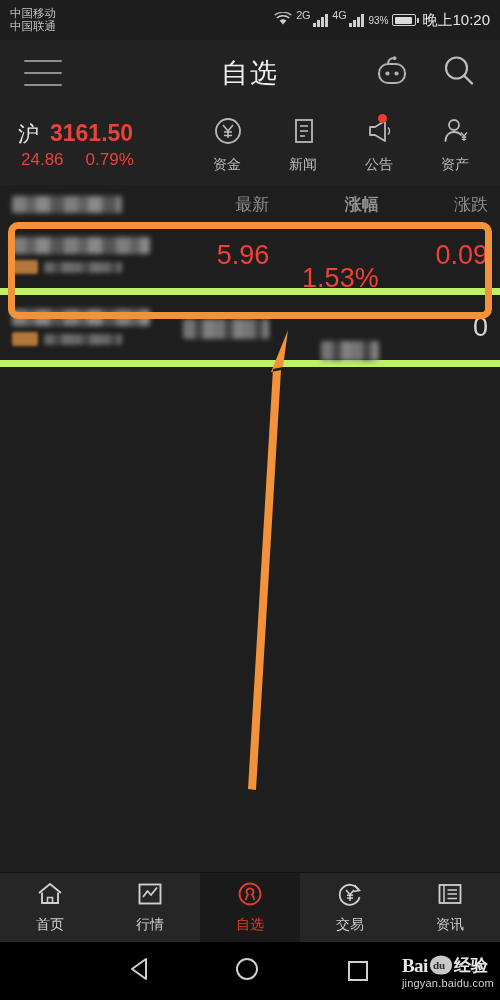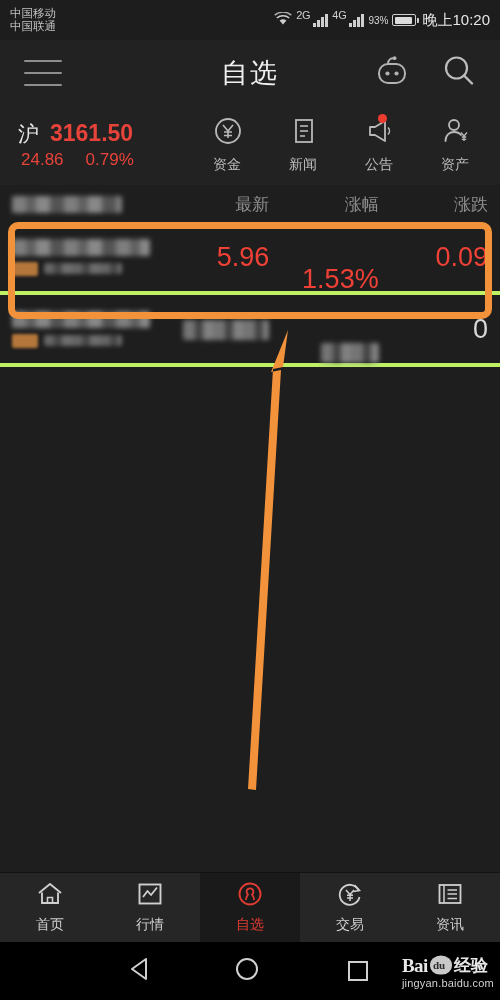--- a/index.html
+++ b/index.html
@@ -57,23 +57,23 @@
   .action { display:flex; flex-direction:column; gap:6px; position:relative; cursor:pointer;}
   .action-label { font-size:14px; color:#bdbdbd; }
   .badge-dot { position:absolute; width:9px; height:9px; border-radius:50%; background:#ee3b2f; top:-2px; right:8px; }
 
   
   .table { position:absolute; top:185px; left:0; width:500px; }
   .thead { display:flex; align-items:center; height:38px; background:#1e1e1e; padding:0 12px; }
   .th { font-size:17px; color:#8d8d8d; }
   .th-name { width:170px; }
   .th-last { flex:1; text-align:right; padding-right:22px;}
-  .th-pct  { flex:1; text-align:right; padding-right:22px;}
+  .th-pct  { flex:1; text-align:right; padding-right:22px;font-weight:bold;}
   .th-chg  { flex:1; text-align:right; }
-  .row { display:flex; align-items:center; height:72px; padding:0 12px; border-bottom:4px solid #bef264; }
+  .row { display:flex; align-items:center; height:72px; padding:0 12px; border-bottom:7px solid #bef264; }
   .cell-name { width:170px; display:flex; flex-direction:column; justify-content:center; gap:6px; }
   .blur-name { height:17px; border-radius:2px;
      background:
        repeating-linear-gradient(90deg,#8f8f8f 0 14px,#6d6d6d 14px 24px,#9b9b9b 24px 38px,#5e5e5e 38px 52px);
      filter:blur(2.4px); opacity:.85; }
   .blur-sub { display:flex; align-items:center; gap:6px; }
   .tag { width:26px; height:14px; background:#b4763a; border-radius:2px; filter:blur(1.6px); }
   .blur-code { height:11px; width:78px; border-radius:2px;
      background:repeating-linear-gradient(90deg,#7c7c7c 0 10px,#555 10px 18px,#888 18px 28px);
      filter:blur(2.2px); opacity:.75;}

